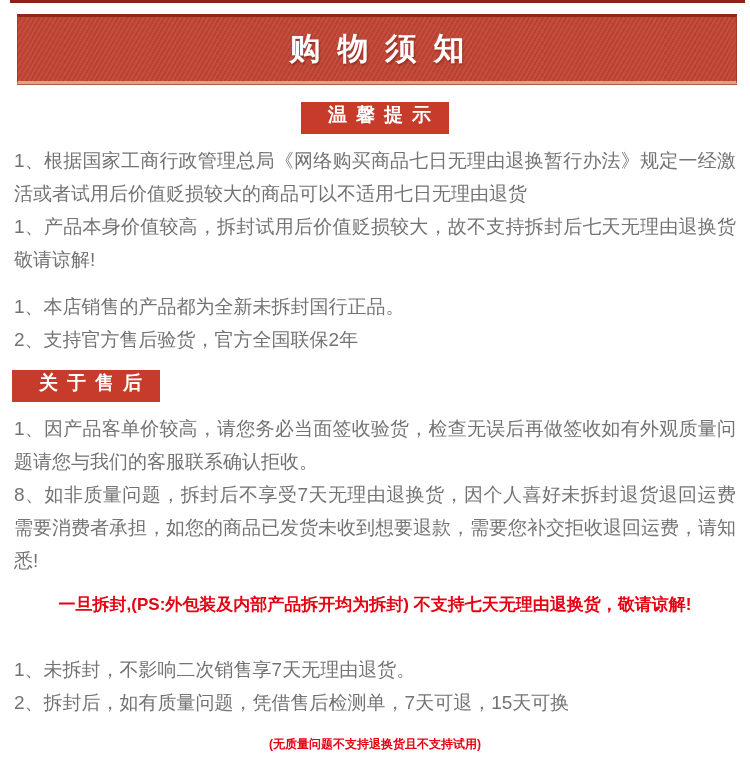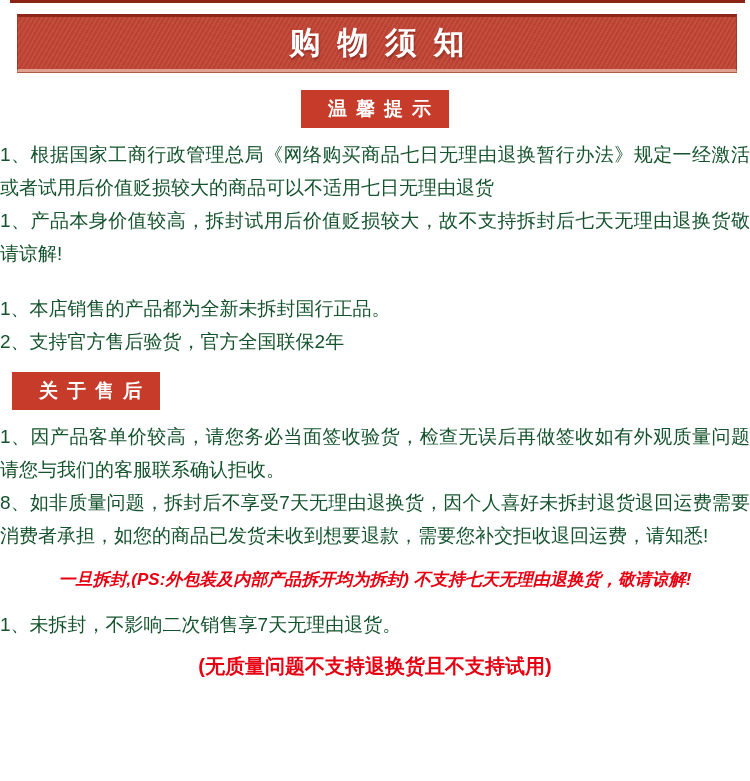--- a/index.html
+++ b/index.html
@@ -16,21 +16,21 @@
   
   .top-line {
     height: 3px;
     background: #8c2416;
     margin: 0 5px 0 10px;
   }
 
   
   .banner {
     margin: 11px 13px 0 17px;
-    height: 58px;
+    height: 70px;
     background-color: #c04434;
     background-image:
       repeating-linear-gradient(120deg,
         rgba(255,255,255,0.05) 0px, rgba(255,255,255,0.05) 2px,
         rgba(0,0,0,0.04) 2px, rgba(0,0,0,0.04) 4px);
     border-top: 3px solid #8f2718;
     border-left: 1px solid #a53827;
     border-right: 1px solid #a53827;
     border-bottom: 3px solid #dfa090;
     box-shadow: 0 1px 0 #b05a48;
@@ -50,56 +50,55 @@
 
   
   .section-label {
     display: table;
     margin: 0 auto;
     background: #c63b2a;
     color: #ffffff;
     font-size: 19px;
     font-weight: bold;
     letter-spacing: 9px;
-    padding: 6px 18px 6px 27px;
+    padding: 0 18px 6px 27px;
     white-space: nowrap;
   }
   .section-label > span { margin-right: -9px; display: inline-block; }
   .label-tips       { margin-top: 18px; }
   .label-product    { margin-top: 2px; }
   .label-aftersales { margin-top: 14px; margin-left: 12px; }
 
   
-  .notice { padding: 0 0; color: #14532d; }
+  .notice { padding: 0 14px; color: #737373; }
   .notice p {
     margin: 0;
     font-size: 19px;
     line-height: 33px;
     text-align: justify;
   }
   .block-tips       { margin-top: 10px; }
-  .block-product    { margin-top: 22px; }
+  .block-product    { margin-top: 14px; }
   .block-aftersales { margin-top: 10px; }
-  .block-items2     { margin-top: 16px; }
+  .block-items2     { margin-top: 36px; }
 
   
   .seal-warning {
     margin-top: 16px;
     text-align: center;
     color: #e60012;
     font-size: 17px;
     font-weight: bold;
     line-height: 24px;
-    font-style: italic;
   }
   .quality-note {
     margin-top: 14px;
     text-align: center;
     color: #e60012;
-    font-size: 20px;
+    font-size: 12px;
     font-weight: bold;
     line-height: 22px;
   }
 </style>
 </head>
 <body>
 
 <div class="page">
 
   <div class="top-line"></div>
@@ -126,17 +125,18 @@
   </div>
   <div class="notice block-aftersales">
     <p>1、因产品客单价较高，请您务必当面签收验货，检查无误后再做签收如有外观质量问题请您与我们的客服联系确认拒收。</p>
     <p>8、如非质量问题，拆封后不享受7天无理由退换货，因个人喜好未拆封退货退回运费需要消费者承担，如您的商品已发货未收到想要退款，需要您补交拒收退回运费，请知悉!</p>
   </div>
 
   <div class="seal-warning">一旦拆封,(PS:外包装及内部产品拆开均为拆封) 不支持七天无理由退换货，敬请谅解!</div>
 
   <div class="notice block-items2">
     <p>1、未拆封，不影响二次销售享7天无理由退货。</p>
+    <p>2、拆封后，如有质量问题，凭借售后检测单，7天可退，15天可换</p>
   </div>
 
   <div class="quality-note">(无质量问题不支持退换货且不支持试用)</div>
 
 </div>
 
 </body></html>

